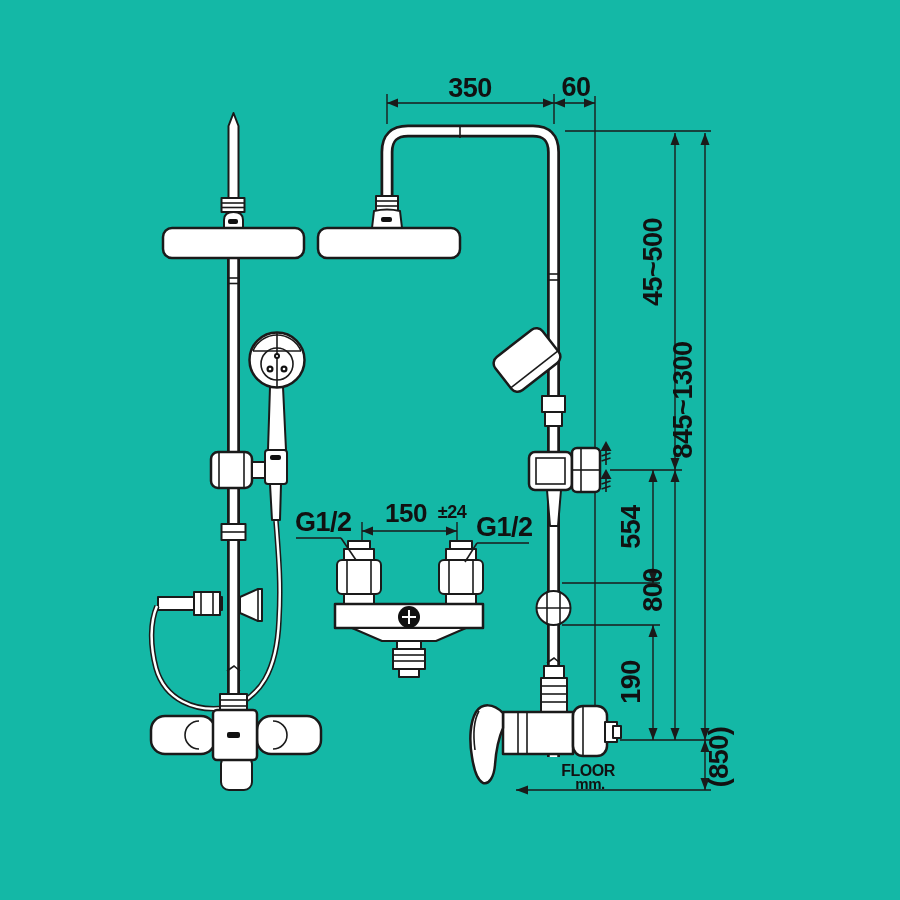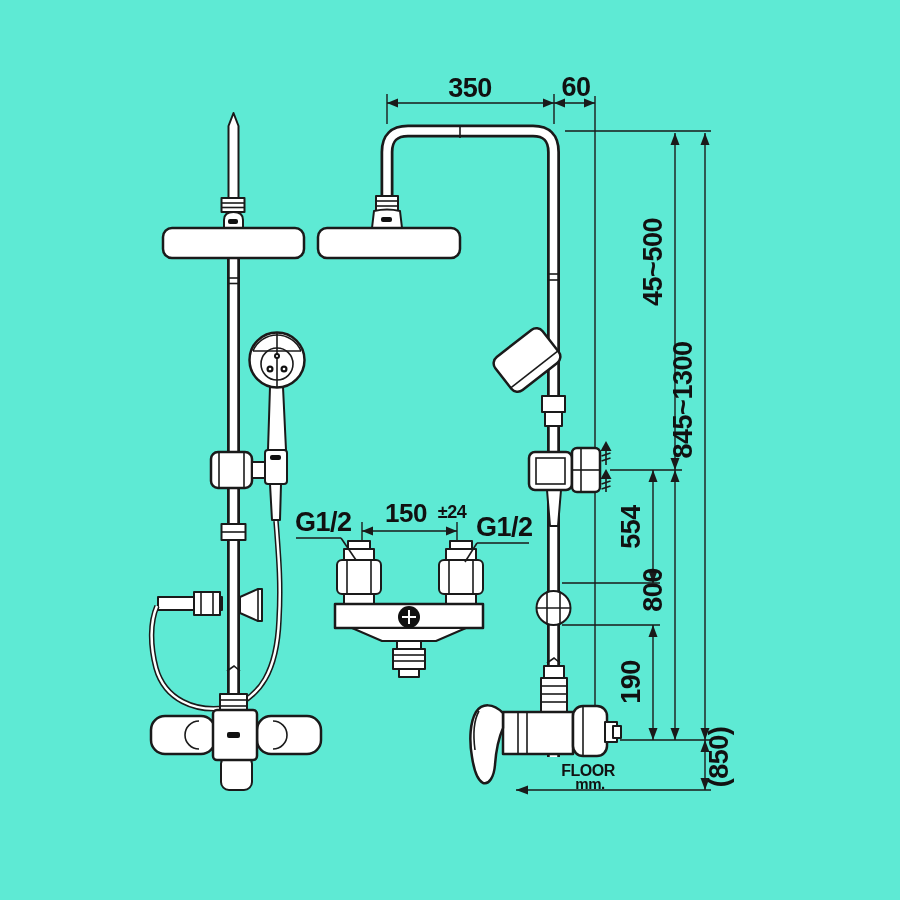--- a/index.html
+++ b/index.html
@@ -1,16 +1,16 @@
 <!DOCTYPE html>
 <html><head>
 <meta charset="utf-8">
 <style>
   html,body{margin:0;padding:0;background:#fff;}
-  .stage{width:900px;height:900px;background:#5eead4;position:relative;font-family:"Liberation Sans",sans-serif;}
+  .stage{width:900px;height:900px;background:#14b8a6;position:relative;font-family:"Liberation Sans",sans-serif;}
   svg{display:block;}
   text{font-family:"Liberation Sans",sans-serif;font-weight:700;fill:#111;letter-spacing:-0.5px;}
   .dimtext{font-size:27px;}
   .dimtext-sm{font-size:18px;}
   .valtext{font-size:26px;}
   .gtext{font-size:27px;}
   .floortext{font-size:16px;}
   .mmtext{font-size:15px;}
   .outline{fill:#fff;stroke:#1a1a1a;stroke-width:2.5;stroke-linejoin:round;}
   .outline-thin{fill:#fff;stroke:#1a1a1a;stroke-width:2;stroke-linejoin:round;}

